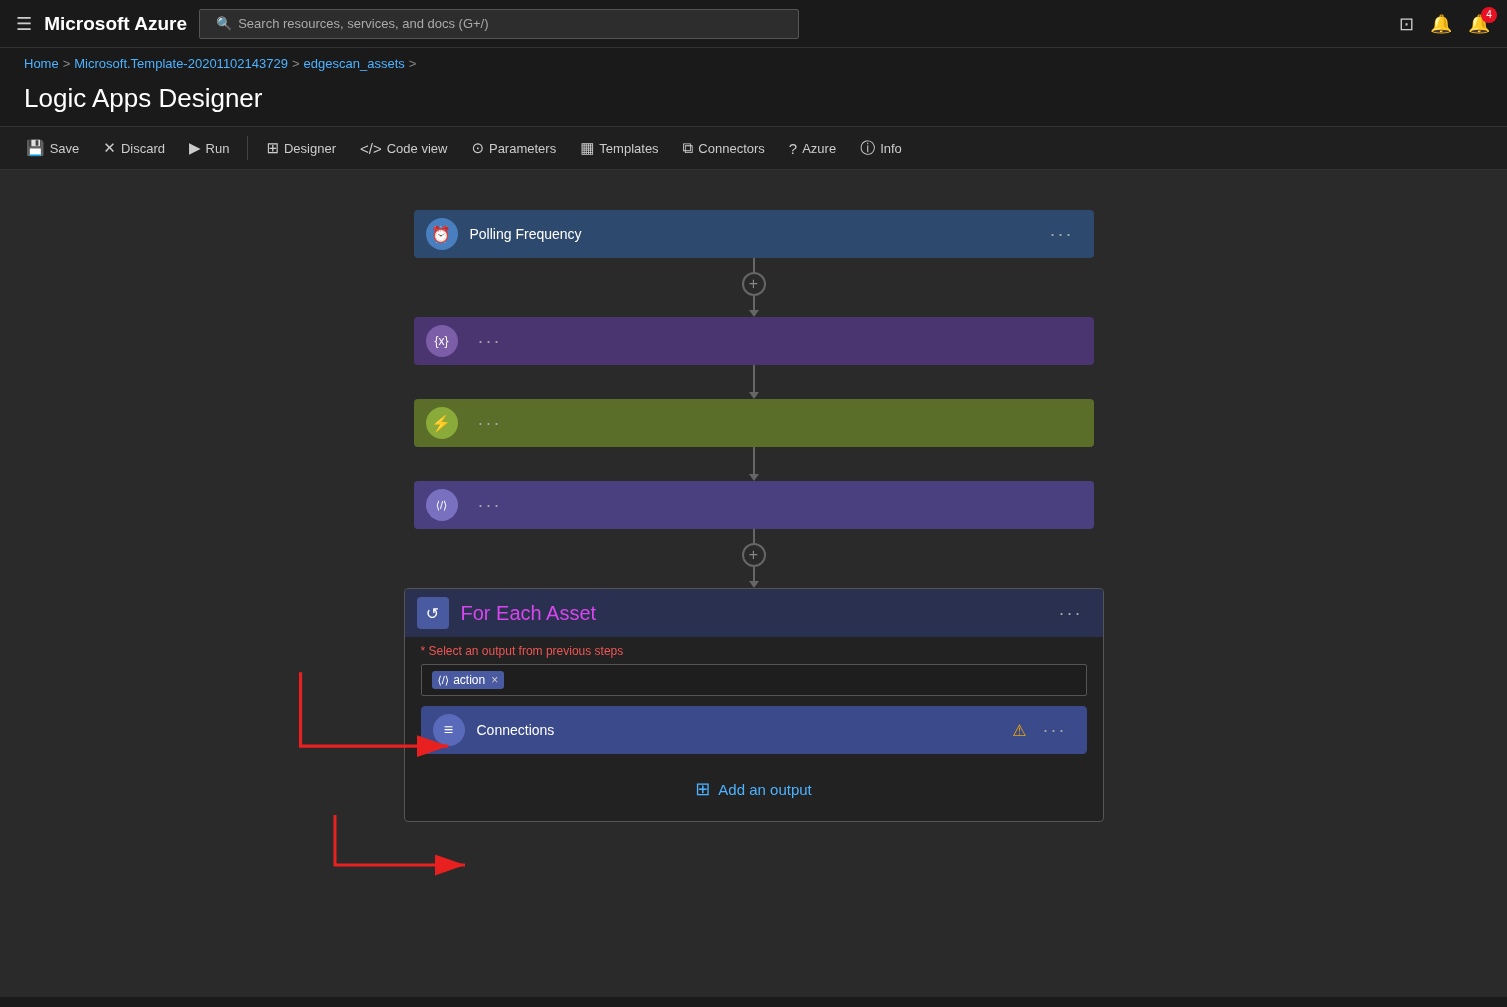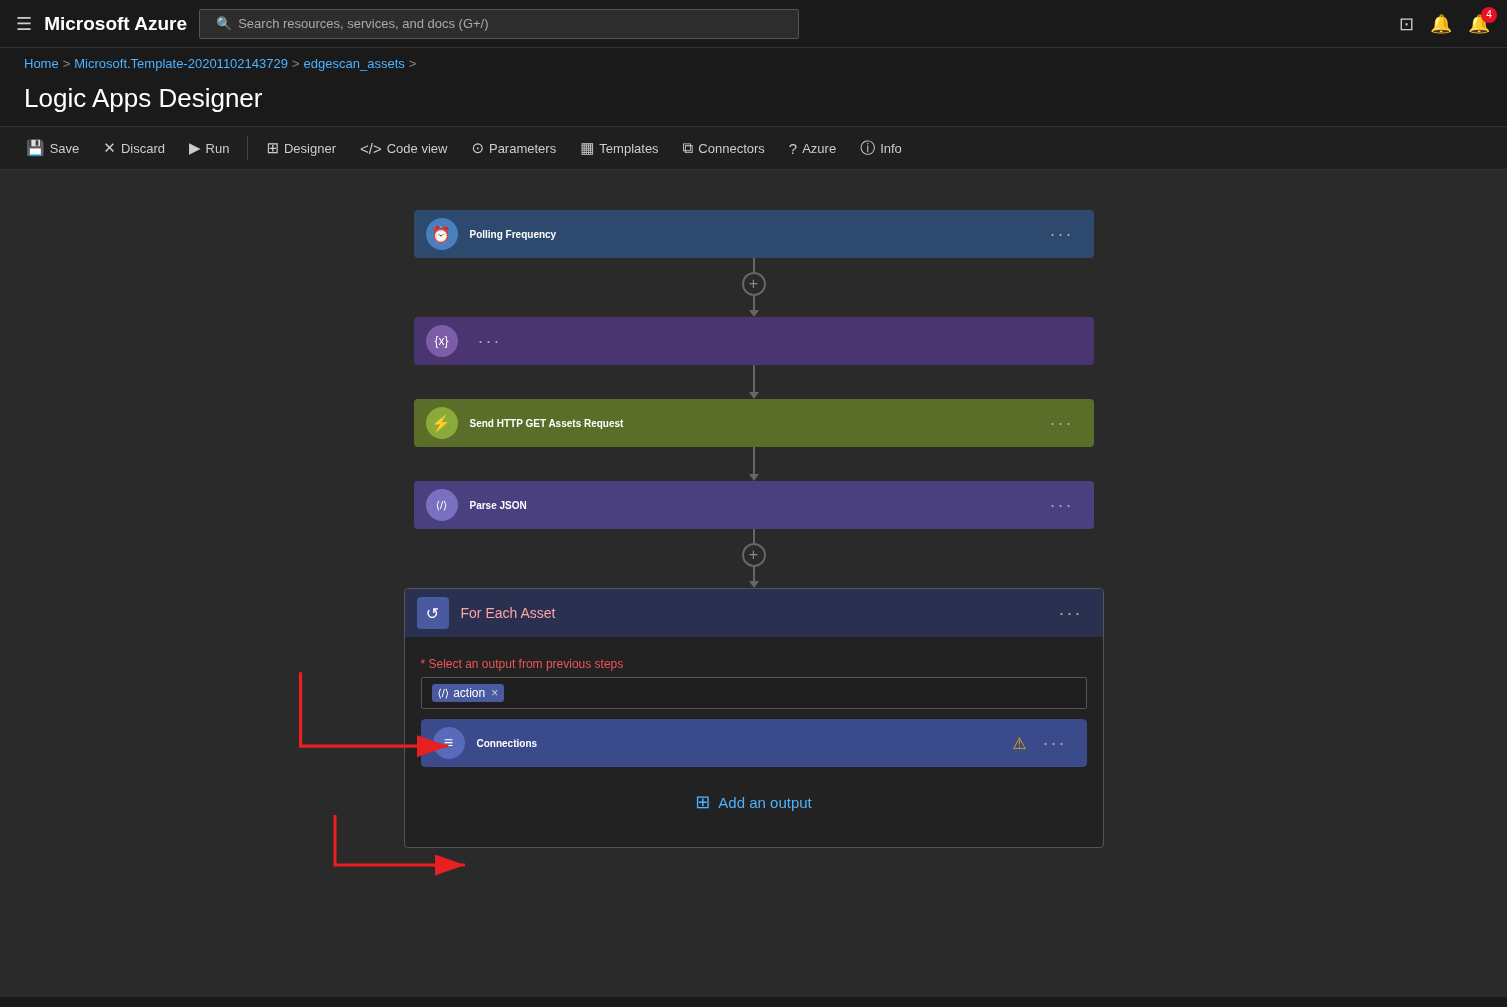--- a/index.html
+++ b/index.html
@@ -131,22 +131,22 @@
       width: 32px; height: 32px;
       border-radius: 50%;
       display: flex; align-items: center; justify-content: center;
       margin-right: 12px;
       font-size: 16px;
       flex-shrink: 0;
     }
 
     .step-title {
       flex: 1;
-      font-size: 10px;
-      font-weight: 700;
+      font-size: 14px;
+      font-weight: 400;
       color: #fff;
     }
 
     .step-menu {
       color: #aaa;
       font-size: 18px;
       padding: 4px 8px;
       cursor: pointer;
       letter-spacing: 2px;
     }
@@ -239,26 +239,26 @@
       border-radius: 4px;
       display: flex; align-items: center; justify-content: center;
       margin-right: 12px;
       font-size: 16px;
       flex-shrink: 0;
       background: #4a5aa0;
       color: #fff;
     }
     .foreach-title {
       flex: 1;
-      font-size: 14px;
+      font-size: 20px;
       font-weight: 500;
-      color: #fca5a5;
-    }
-
-    .foreach-body { padding: 20px 16px; }
+      color: #d946ef;
+    }
+
+    .foreach-body { padding: 7px 16px; }
 
     .foreach-label {
       font-size: 12px;
       color: #e55;
       margin-bottom: 6px;
     }
     .foreach-label em { font-style: normal; }
 
     .foreach-input {
       background: #1e1e1e;
@@ -442,32 +442,30 @@
         <div class="step-menu">···</div>
       </div>
     </div>
 
     <div class="arrow-down"></div>
     <div style="height:6px;"></div>
 
     <div class="flow-step">
       <div class="step-header step-http">
         <div class="step-icon">⚡</div>
-        <div class="step-title">Send HTTP GET Assets Request</div>
         <div class="step-menu">···</div>
       </div>
     </div>
 
     <div class="arrow-down"></div>
     <div style="height:6px;"></div>
 
     <div class="flow-step">
       <div class="step-header step-parse">
         <div class="step-icon" style="font-size:11px;">⟨/⟩</div>
-        <div class="step-title">Parse JSON</div>
         <div class="step-menu">···</div>
       </div>
     </div>
 
     <div class="plus-connector">
       <div class="line-top"></div>
       <div class="plus-circle">+</div>
       <div class="line-bottom"></div>
       <div class="arrow-tip"></div>
     </div>

